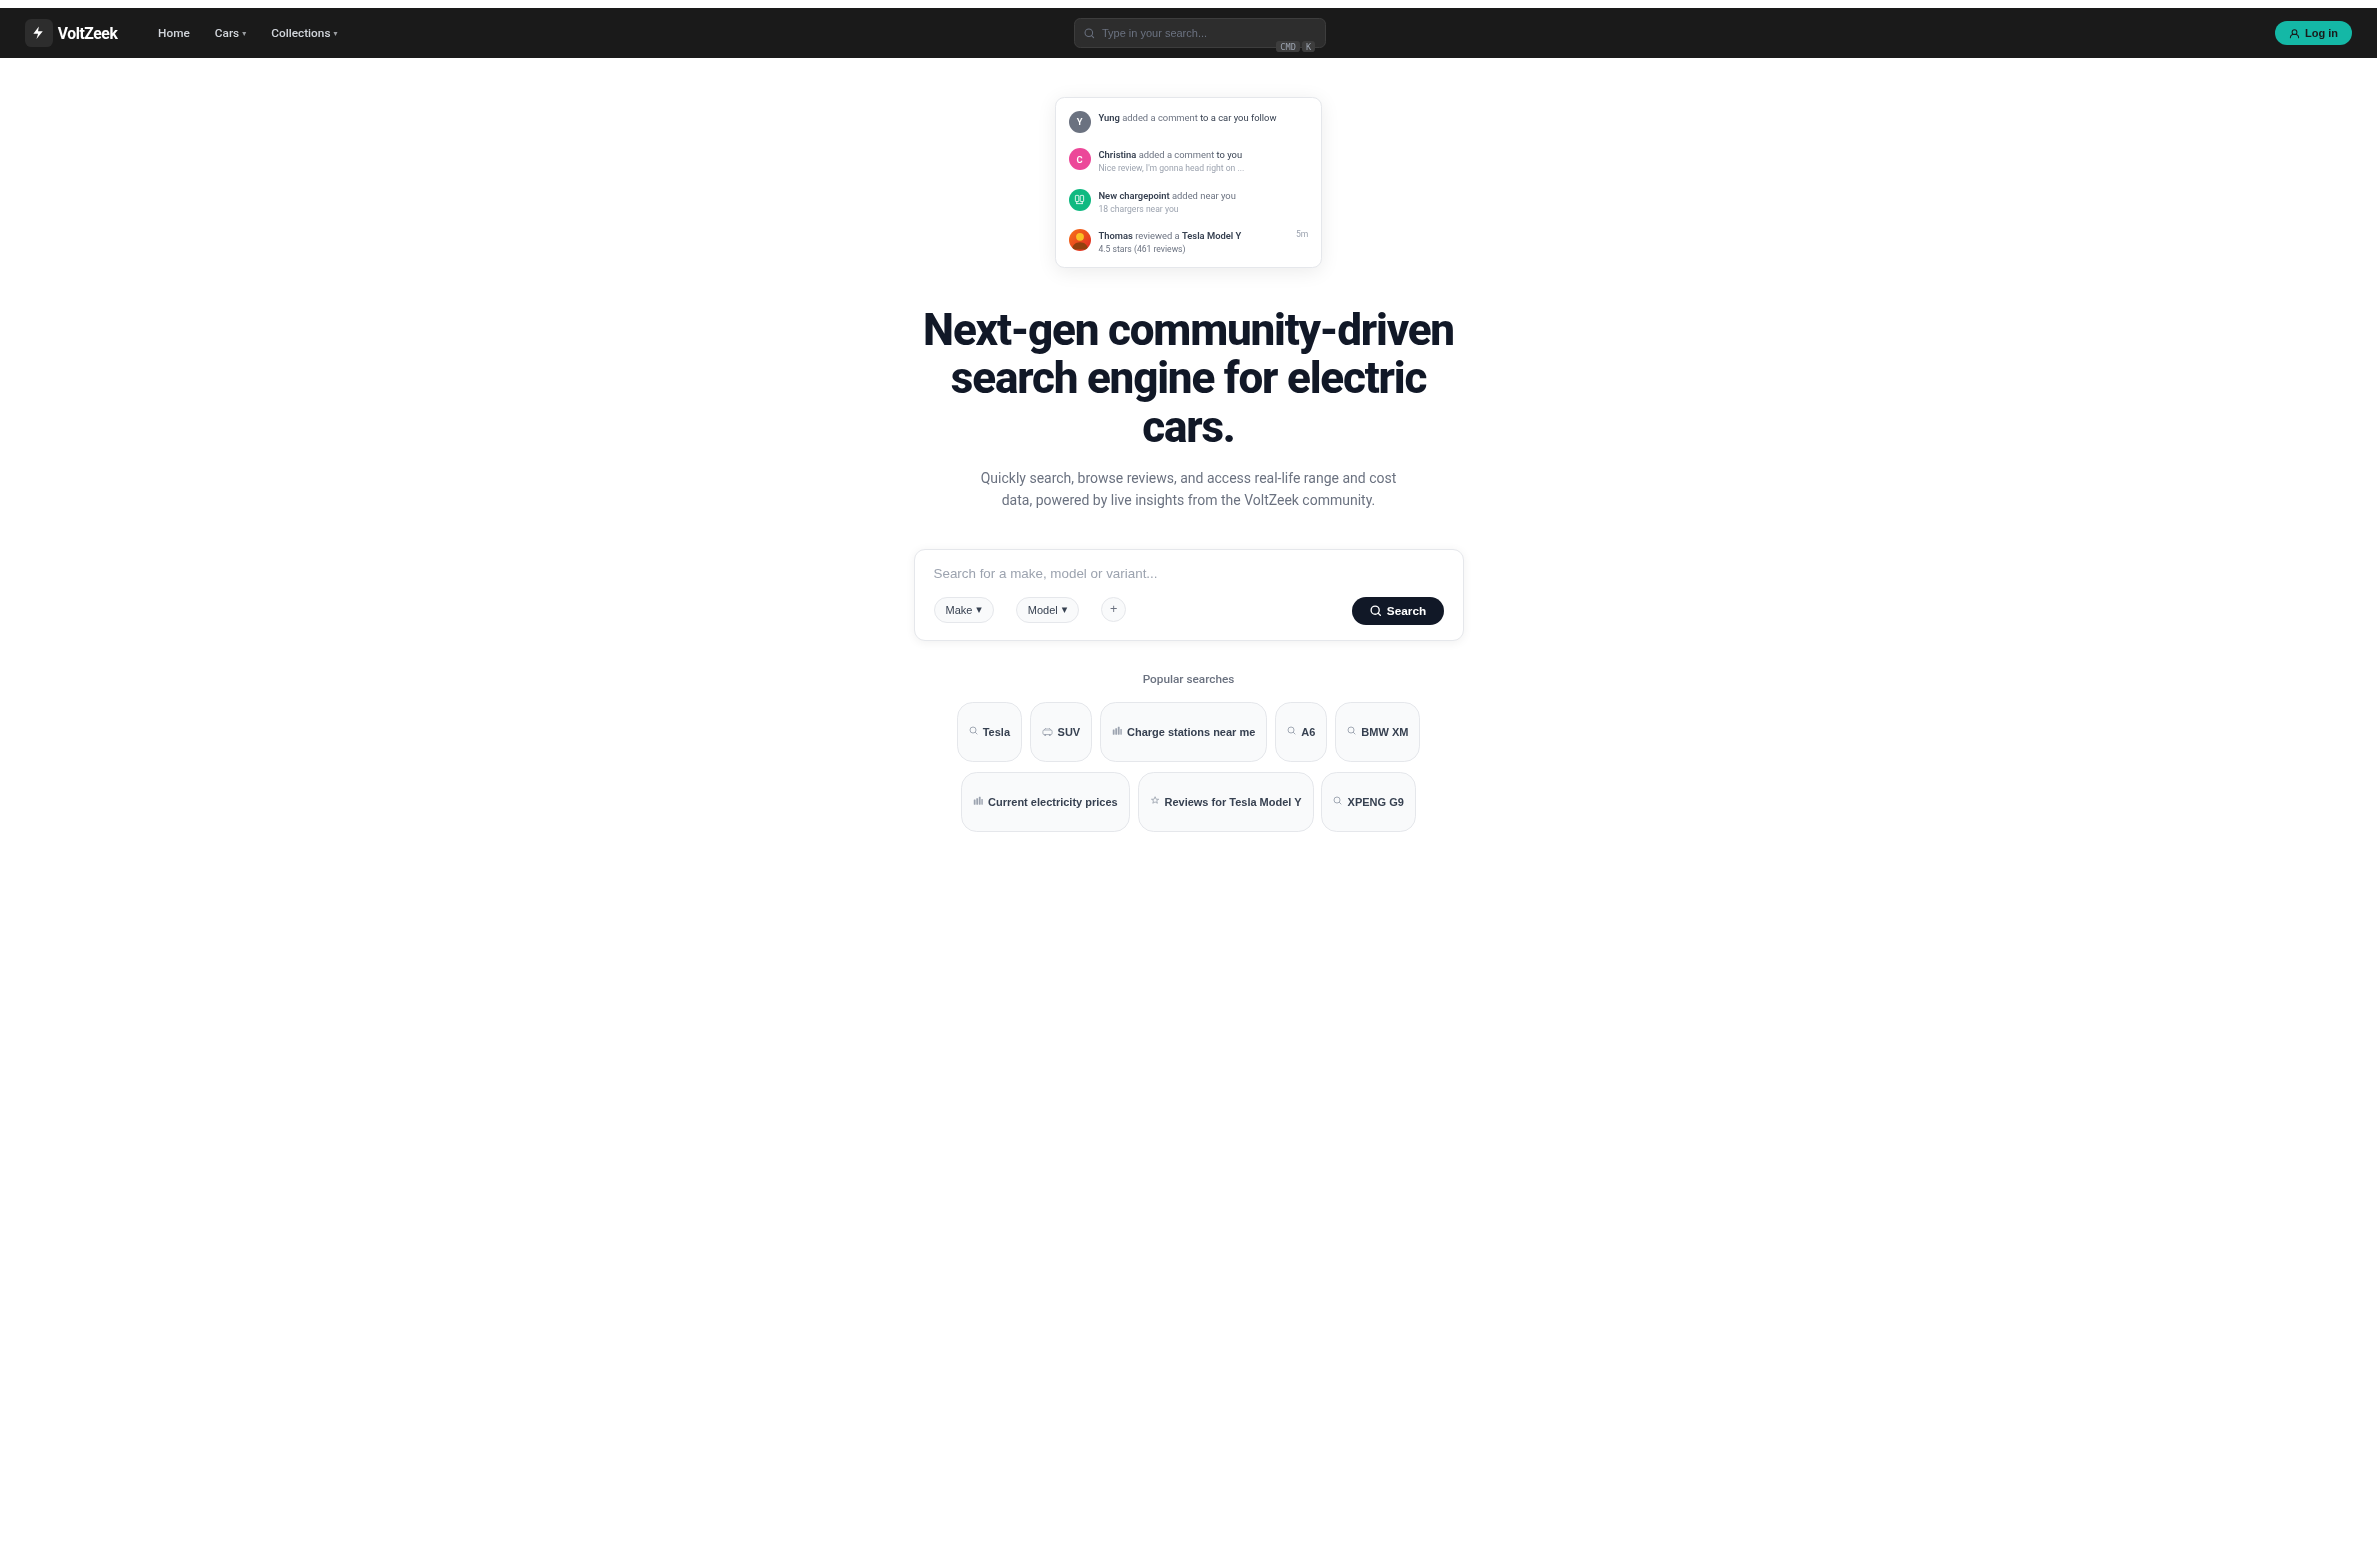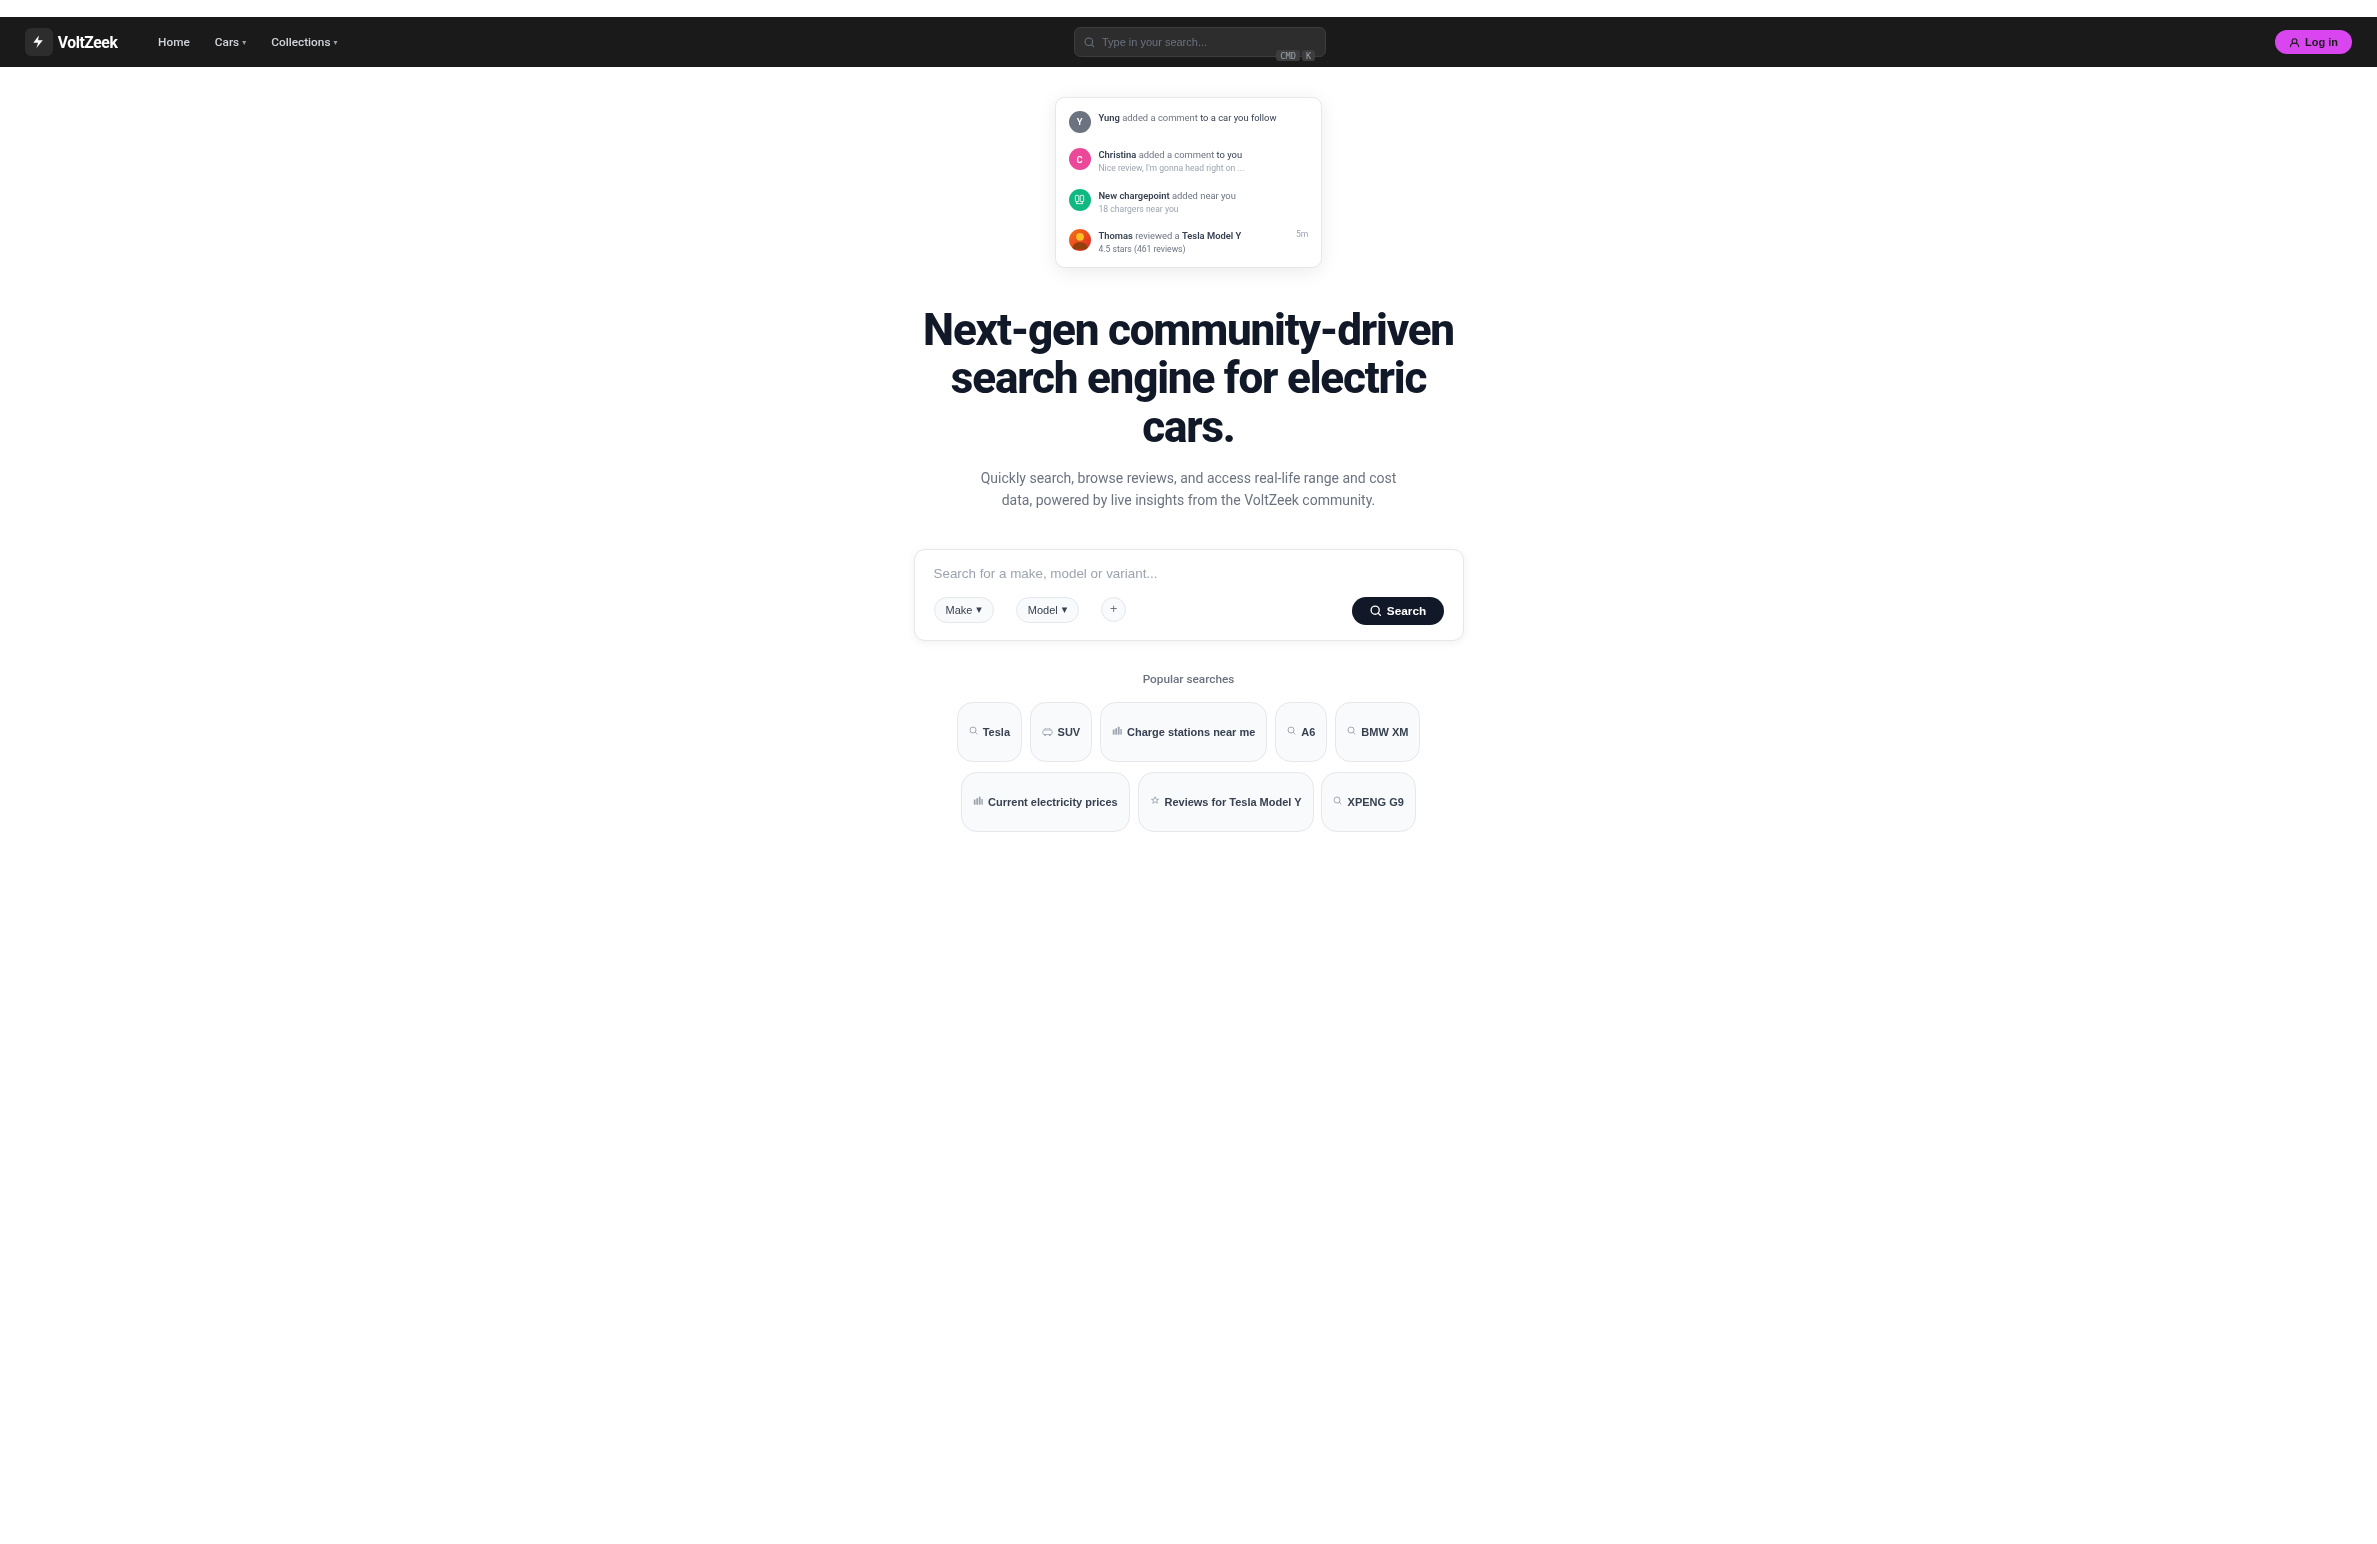--- a/index.html
+++ b/index.html
@@ -13,21 +13,21 @@
 
     
     .navbar {
       background: #1a1a1a;
       height: 50px;
       display: flex;
       align-items: center;
       padding: 0 25px;
       gap: 25px;
       position: sticky;
-      top: 17px;
+      top: 8px;
       z-index: 100;
     }
 
     .logo-wrap {
       display: flex;
       align-items: center;
       gap: 4.7px;
       margin-right: 6.3px;
     }
 
@@ -117,21 +117,21 @@
       font-size: 8.6px;
       padding: 0.8px 3.9px;
       border-radius: 3.1px;
       font-family: monospace;
       margin-top: 27px;
     }
 
     .nav-spacer { flex: 1; }
 
     .login-btn {
-      background: #d946ef;
+      background: #14b8a6;
       color: #1a1a1a;
       border: none;
       border-radius: 15.7px;
       padding: 6.3px 14px;
       font-size: 11px;
       font-weight: 600;
       cursor: pointer;
       display: flex;
       align-items: center;
       gap: 4.7px;

